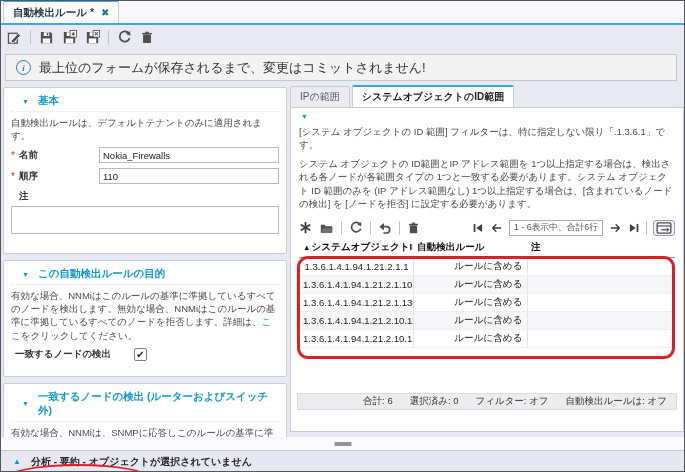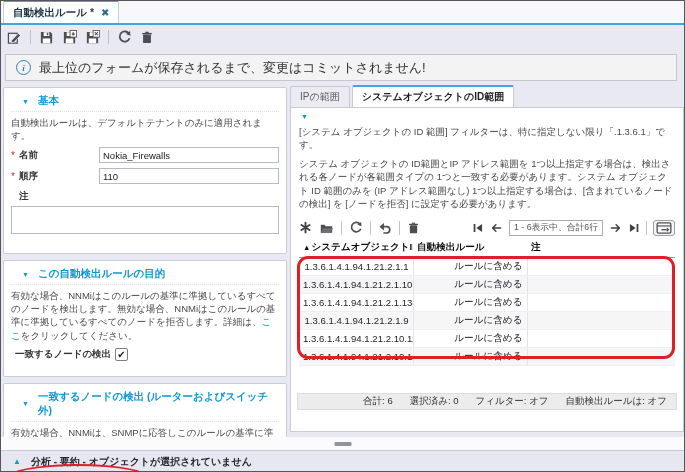--- a/index.html
+++ b/index.html
@@ -34,21 +34,21 @@
   .tri{color:#0b99d6;font-size:7px;line-height:1;}
   .section-title{color:#0b99d6;font-size:10.5px;font-weight:bold;}
   .desc{font-size:9.5px;color:#4a4a4a;line-height:1.38;margin-top:4px;}
   .link{color:#0b99d6;cursor:pointer;}
   .field-row{display:flex;align-items:center;margin-top:5px;}
   .req{color:#c2322b;font-size:10px;width:8px;flex:0 0 auto;}
   .field-label{font-size:9.5px;font-weight:bold;color:#333;width:80px;flex:0 0 auto;}
   .field-input{flex:1;height:14px;border:1px solid #b6bac2;font-size:9.5px;padding:0 3px;color:#222;background:#fff;min-width:0;}
   .notes-label{font-size:9.5px;font-weight:bold;color:#333;margin:6px 0 3px 8px;}
   .notes-area{width:100%;height:28px;border:1px solid #b6bac2;box-sizing:border-box;resize:none;font-size:9.5px;font-family:inherit;}
-  .check-row{display:flex;align-items:center;margin-top:6px;padding-left:4px;}
+  .check-row{display:flex;align-items:center;margin-top:6px;padding-left:4px;gap:19px;}
   .check-label{font-size:9.5px;font-weight:bold;color:#333;width:100px;line-height:1.3;flex:0 0 auto;}
   .checkbox{width:13px;height:13px;border:1px solid #7d7d82;background:#fff;border-radius:2px;font-size:10px;line-height:12px;text-align:center;color:#1d1d1d;box-sizing:border-box;cursor:pointer;flex:0 0 auto;}
   .snmp-row{position:relative;width:150px;}
   .red-ellipse{position:absolute;left:-8px;top:-7px;width:146px;height:28px;border:2.5px solid #df1f26;border-radius:50%;pointer-events:none;z-index:5;}
 
   
   .right-panel{position:absolute;top:87px;left:290px;right:1px;bottom:40px;}
   .subtabs{display:flex;height:20px;gap:2px;align-items:flex-end;}
   .subtab{font-size:10px;padding:3px 9px 3px;border:1px solid #c6ccd4;border-bottom:none;border-radius:2px 2px 0 0;background:#ebebf1;color:#5a5a60;cursor:pointer;}
   .subtab.active{background:#fff;border-top:2px solid #3ba9dc;font-weight:bold;color:#1e1e22;position:relative;z-index:2;}
@@ -308,25 +308,20 @@
               <td>1.3.6.1.4.1.94.1.21.2.1.10</td>
               <td>ルールに含める</td>
               <td></td>
             </tr>
           <tr>
               <td>1.3.6.1.4.1.94.1.21.2.1.138</td>
               <td>ルールに含める</td>
               <td></td>
             </tr>
           <tr>
-              <td>1.3.6.1.4.1.94.1.21.2.1.9</td>
-              <td>ルールに含める</td>
-              <td></td>
-            </tr>
-          <tr>
               <td>1.3.6.1.4.1.94.1.21.2.10.11</td>
               <td>ルールに含める</td>
               <td></td>
             </tr>
           <tr>
               <td>1.3.6.1.4.1.94.1.21.2.10.12</td>
               <td>ルールに含める</td>
               <td></td>
             </tr>
         </tbody>

